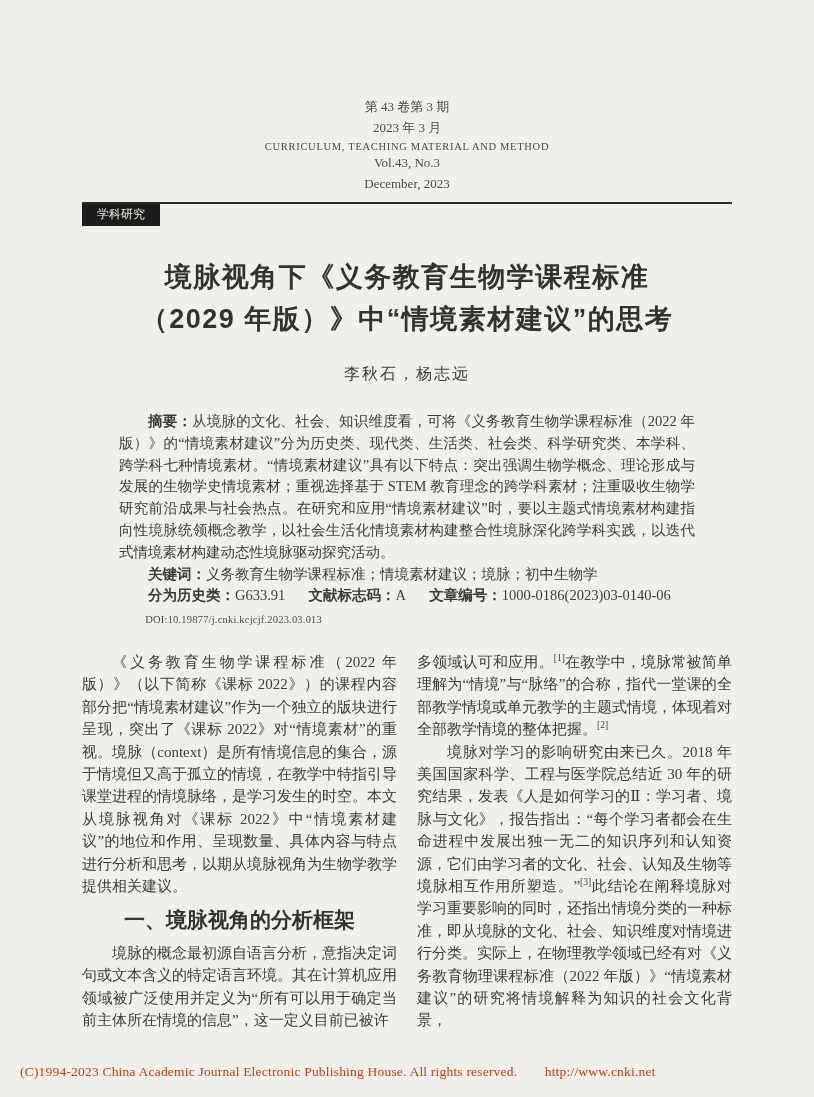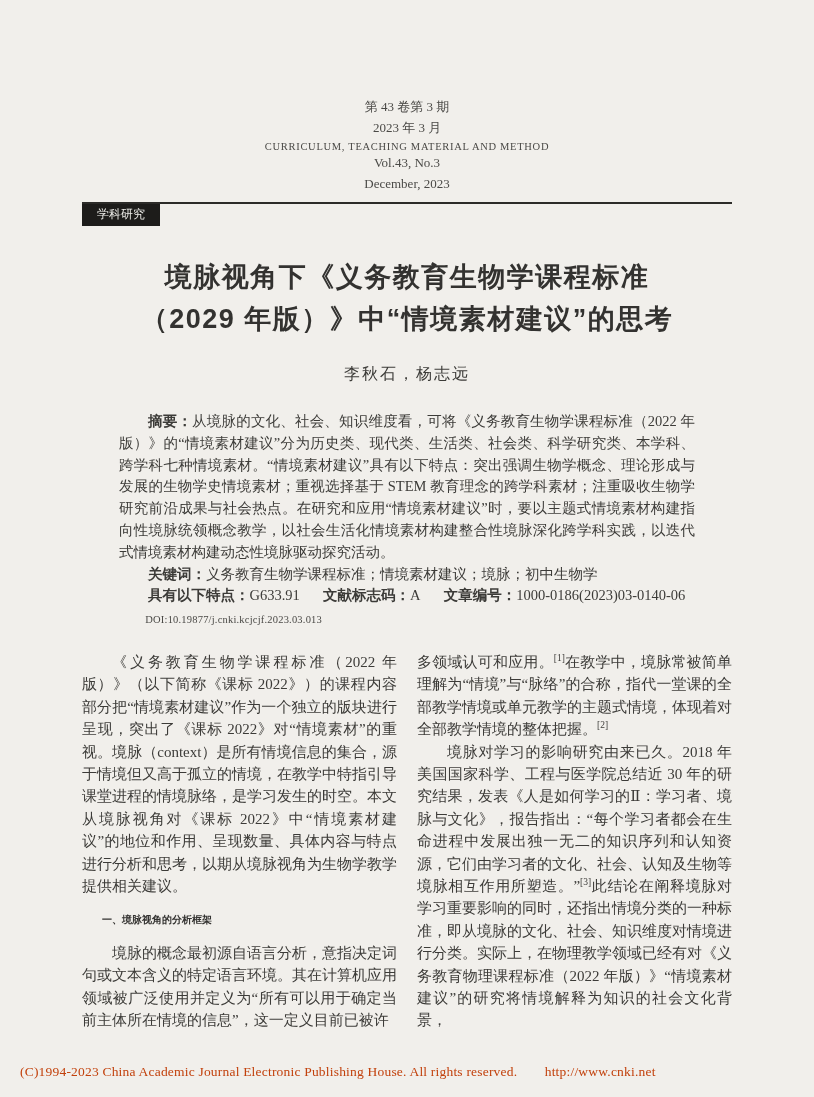--- a/index.html
+++ b/index.html
@@ -34,21 +34,21 @@
   .abs{text-indent:2em;}
   .lbl{font-family:"Liberation Sans","DejaVu Sans",sans-serif;font-weight:bold;font-style:normal;}
   .sp{margin-right:1.6em;}
   .doi{font-size:10.5px;margin-left:2.5em !important;margin-top:2px !important;color:#4a4946;letter-spacing:0.2px;}
   
   .columns{display:flex;gap:20px;margin-top:20px;}
   .col{width:315px;font-size:15px;line-height:22.4px;text-align:justify;}
   .body-para{margin:0;text-indent:2em;}
   .body-para.noindent{text-indent:0;}
   .body-heading{font-family:Liberation Serif, serif;
-    font-size:10px;font-weight:bold;margin:12px 0 10px;text-indent:2em;color:#333230;}
+    font-size:21px;font-weight:bold;margin:12px 0 10px;text-indent:2em;color:#333230;}
   sup.ref{font-size:9.5px;line-height:0;vertical-align:super;}
   
   .footnote{margin-top:12px;}
   .fn-rule{width:232px;border-top:1.5px solid #4e4d4a;}
   .bio{margin:8px 0 0;font-size:12.5px;line-height:19.5px;text-align:justify;text-indent:2em;}
   .pagenum{margin-top:10px;font-size:14px;letter-spacing:1px;}
   
   .copyright{position:absolute;left:20px;bottom:16px;font-size:13.5px;color:#c2410c;letter-spacing:0.2px;}
 </style>
 </head>
@@ -73,21 +73,21 @@
   <div class="rule"></div>
   <span class="badge">学科研究</span>
 
   <h1 class="title"><span>境脉视角下《义务教育生物学课程标准</span><br><span>（2029 年版）》中“情境素材建议”的思考</span></h1>
 
   <div class="authors">李秋石，杨志远</div>
 
   <div class="abstract">
     <p class="abs"><b class="lbl">摘要：</b><span>从境脉的文化、社会、知识维度看，可将《义务教育生物学课程标准（2022 年版）》的“情境素材建议”分为历史类、现代类、生活类、社会类、科学研究类、本学科、跨学科七种情境素材。“情境素材建议”具有以下特点：突出强调生物学概念、理论形成与发展的生物学史情境素材；重视选择基于 STEM 教育理念的跨学科素材；注重吸收生物学研究前沿成果与社会热点。在研究和应用“情境素材建议”时，要以主题式情境素材构建指向性境脉统领概念教学，以社会生活化情境素材构建整合性境脉深化跨学科实践，以迭代式情境素材构建动态性境脉驱动探究活动。</span></p>
     <p class="abs"><b class="lbl">关键词：</b><span>义务教育生物学课程标准；情境素材建议；境脉；初中生物学</span></p>
-    <p class="abs"><b class="lbl">具有以下特点：</b><span class="sp">G633.91</span><b class="lbl">文献标志码：</b><span class="sp">A</span><b class="lbl">文章编号：</b><span>1000-0186(2023)03-0140-06</span></p>
+    <p class="abs"><b class="lbl">分为历史类：</b><span class="sp">G633.91</span><b class="lbl">文献标志码：</b><span class="sp">A</span><b class="lbl">文章编号：</b><span>1000-0186(2023)03-0140-06</span></p>
     <p class="doi">DOI:10.19877/j.cnki.kcjcjf.2023.03.013</p>
   </div>
 
   <div class="columns">
     <div class="col" id="col-left">
         <p class="body-para">《义务教育生物学课程标准（2022 年版）》（以下简称《课标 2022》）的课程内容部分把“情境素材建议”作为一个独立的版块进行呈现，突出了《课标 2022》对“情境素材”的重视。境脉（context）是所有情境信息的集合，源于情境但又高于孤立的情境，在教学中特指引导课堂进程的情境脉络，是学习发生的时空。本文从境脉视角对《课标 2022》中“情境素材建议”的地位和作用、呈现数量、具体内容与特点进行分析和思考，以期从境脉视角为生物学教学提供相关建议。</p>
         <h3 class="body-heading">一、境脉视角的分析框架</h3>
         <p class="body-para">境脉的概念最初源自语言分析，意指决定词句或文本含义的特定语言环境。其在计算机应用领域被广泛使用并定义为“所有可以用于确定当前主体所在情境的信息”，这一定义目前已被许</p>
       </div>
     <div class="col" id="col-right">

